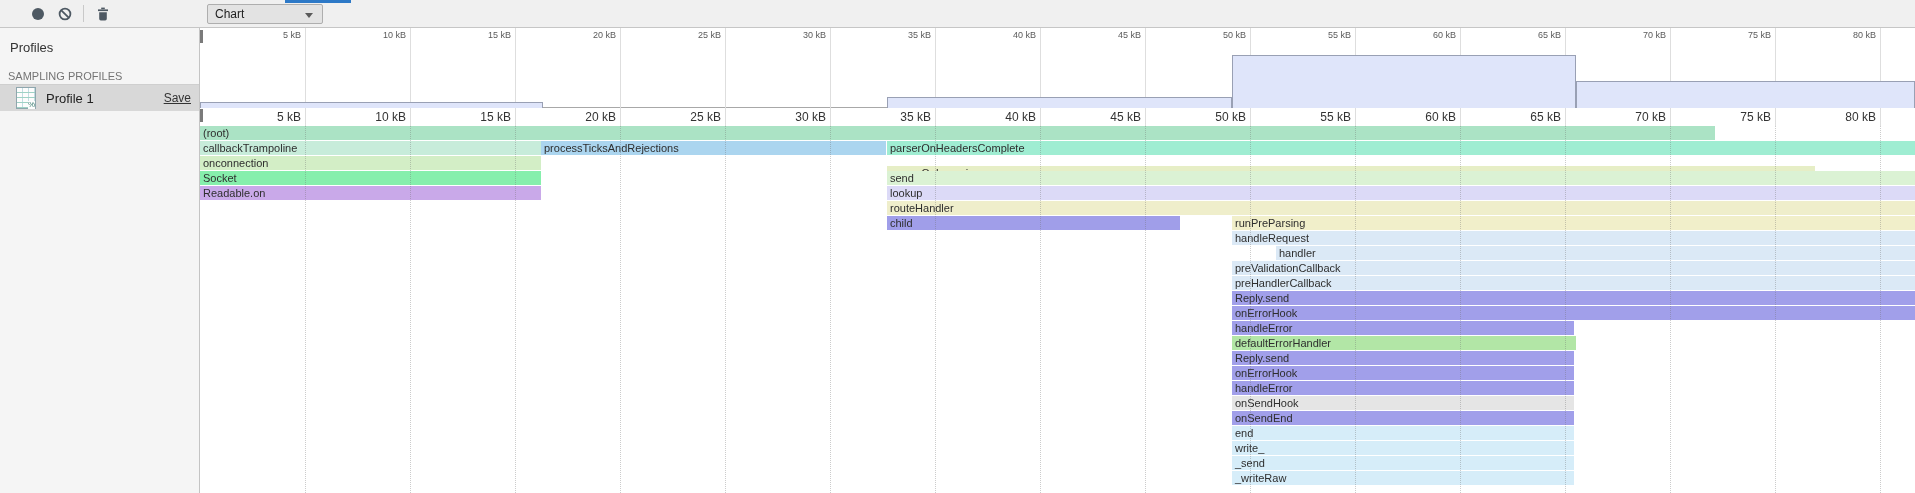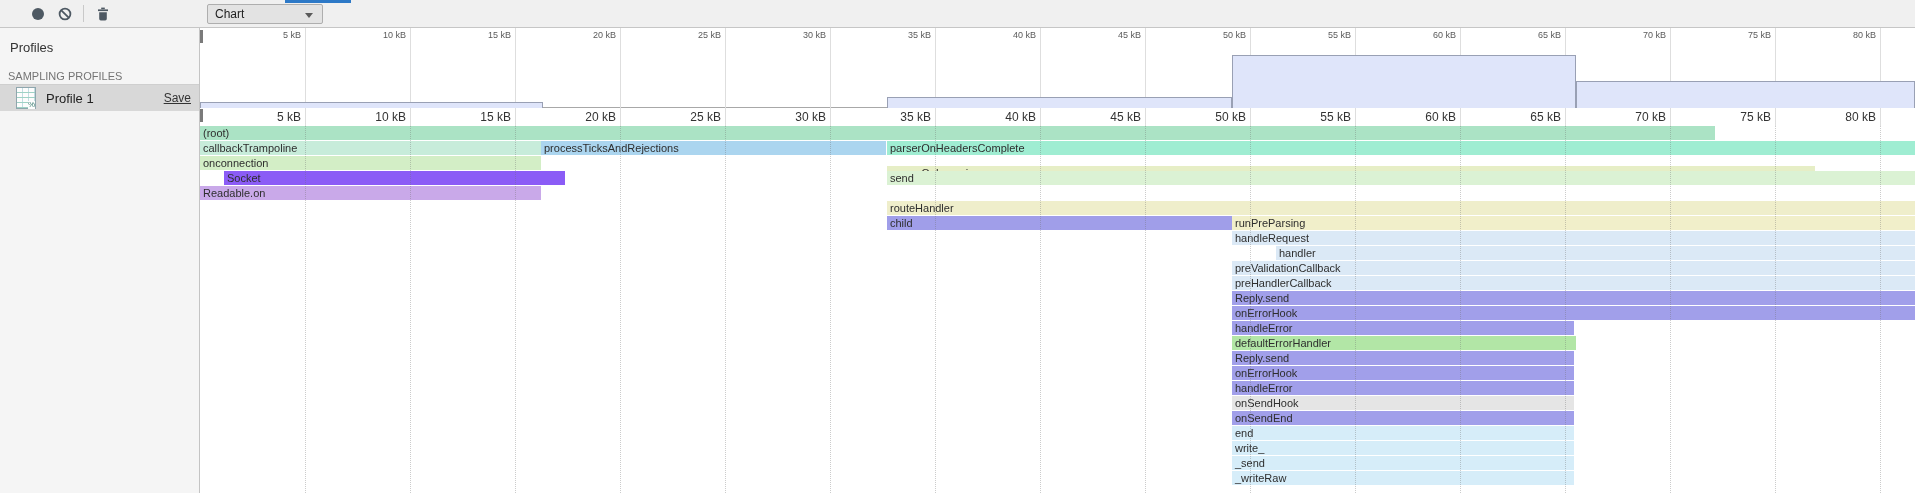--- a/index.html
+++ b/index.html
@@ -139,25 +139,26 @@
         <div class="tick-label" style="left: 1513px;">75 kB</div>
         <div class="tick-label" style="left: 1618px;">80 kB</div>
       </div>
     <div class="flame">
         <div class="bar" style="left: 0px; width: 1515px; top: 0px; background: rgb(171, 227, 197);">(root)</div>
         <div class="bar" style="left: 0px; width: 341px; top: 15px; background: rgb(199, 236, 218);">callbackTrampoline</div>
         <div class="bar" style="left: 341px; width: 345px; top: 15px; background: rgb(171, 213, 239);">processTicksAndRejections</div>
         <div class="bar" style="left: 687px; width: 1028px; top: 15px; background: rgb(159, 237, 210);">parserOnHeadersComplete</div>
         <div class="bar" style="left: 0px; width: 341px; top: 30px; background: rgb(211, 238, 198);">onconnection</div>
         <div class="bar" style="left: 687px; width: 928px; top: 40px; background: rgb(230, 238, 198); text-decoration: underline;">parserOnIncoming</div>
-        <div class="bar" style="left: 0px; width: 341px; top: 45px; background: #8b5cf6; margin-left: 24px;">Socket</div>
+        <div class="bar" style="left: 0px; width: 341px; top: 45px; background: #86efac;">Socket</div>
         <div class="bar" style="left: 687px; width: 1028px; top: 45px; background: rgb(219, 242, 212);">send</div>
         <div class="bar" style="left: 0px; width: 341px; top: 60px; background: rgb(201, 169, 233);">Readable.on</div>
+        <div class="bar" style="left: 687px; width: 1028px; top: 60px; background: rgb(220, 218, 247);">lookup</div>
         <div class="bar" style="left: 687px; width: 1028px; top: 75px; background: rgb(239, 238, 203);">routeHandler</div>
-        <div class="bar textured" style="left: 687px; width: 345px; top: 90px; background: radial-gradient(rgba(255, 255, 255, 0.5) 1px, transparent 1.4px) rgb(160, 158, 233);">child</div>
+        <div class="bar textured" style="left: 687px; width: 293px; top: 90px; background: radial-gradient(rgba(255, 255, 255, 0.5) 1px, transparent 1.4px) rgb(160, 158, 233);">child</div>
         <div class="bar" style="left: 1032px; width: 683px; top: 90px; background: rgb(241, 239, 202);">runPreParsing</div>
         <div class="bar" style="left: 1032px; width: 683px; top: 105px; background: rgb(219, 233, 246);">handleRequest</div>
         <div class="bar" style="left: 1032px; width: 683px; top: 120px; background: rgb(219, 233, 246); margin-left: 44px;">handler</div>
         <div class="bar" style="left: 1032px; width: 683px; top: 135px; background: rgb(219, 233, 246);">preValidationCallback</div>
         <div class="bar" style="left: 1032px; width: 683px; top: 150px; background: rgb(219, 233, 246);">preHandlerCallback</div>
         <div class="bar" style="left: 1032px; width: 683px; top: 165px; background: rgb(161, 159, 234);">Reply.send</div>
         <div class="bar" style="left: 1032px; width: 683px; top: 180px; background: rgb(161, 159, 234);">onErrorHook</div>
         <div class="bar" style="left: 1032px; width: 342px; top: 195px; background: rgb(161, 159, 234);">handleError</div>
         <div class="bar" style="left: 1032px; width: 344px; top: 210px; background: rgb(178, 230, 166);">defaultErrorHandler</div>
         <div class="bar" style="left: 1032px; width: 342px; top: 225px; background: rgb(161, 159, 234);">Reply.send</div>

